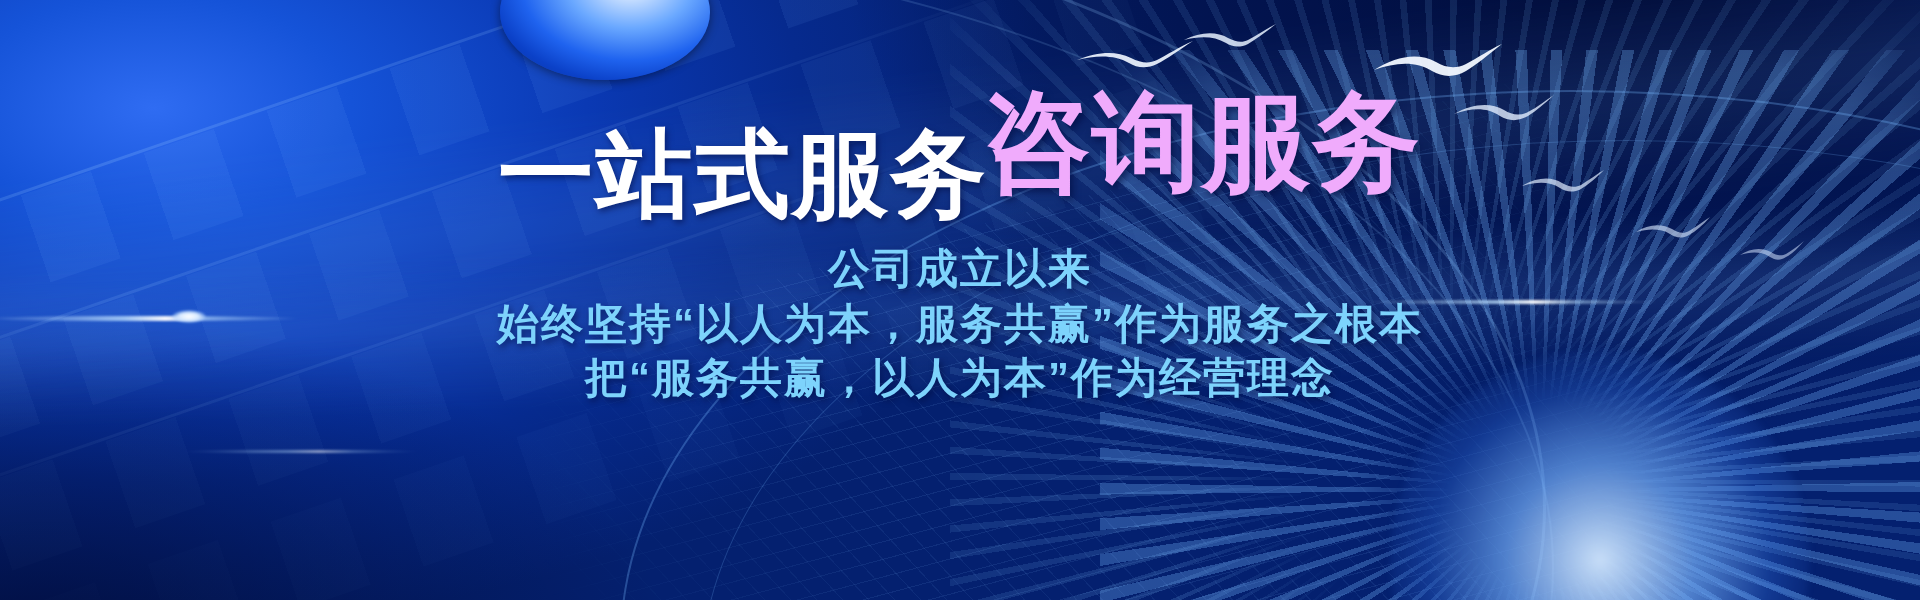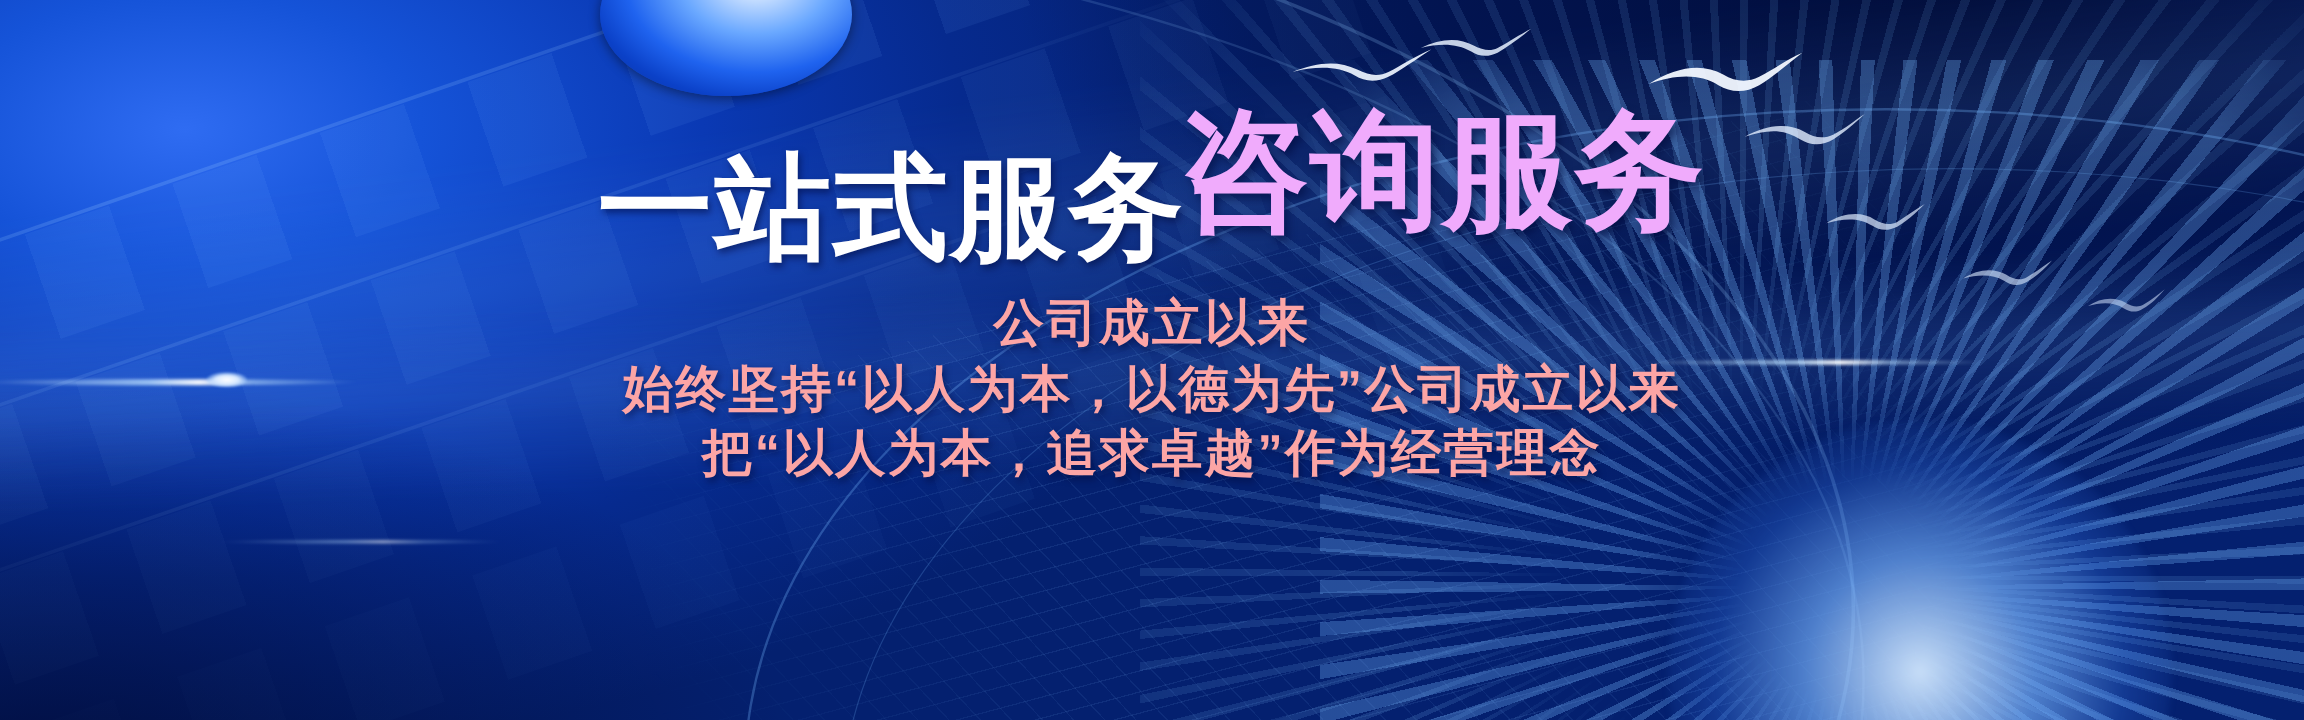--- a/index.html
+++ b/index.html
@@ -198,21 +198,21 @@
     font-weight: 700;
     color: #f0abfc;
     letter-spacing: 2px;
     text-shadow: 3px 4px 7px rgba(0,10,60,0.6);
     margin-left: -6px;
   }
 
   .subtitle {
     margin-top: 46px;
     text-align: center;
-    color: #fca5a5;
+    color: #7dd3fc;
     font-weight: 700;
     font-size: 42px;
     line-height: 1.30;
     letter-spacing: 2px;
     text-shadow: 2px 3px 6px rgba(0,10,60,0.6);
   }
   .sub-line { display: block; white-space: nowrap; }
 </style>
 </head>
 <body>
@@ -300,18 +300,18 @@
 
   <div class="content">
 
     <div class="headline">
       <span class="hl-white">一站式服务</span>
       <span class="hl-yellow">咨询服务</span>
     </div>
 
     <div class="subtitle">
       <span class="sub-line">公司成立以来</span>
-      <span class="sub-line">始终坚持“以人为本，以德为先”公司成立以来</span>
-      <span class="sub-line">把“以人为本，追求卓越”作为经营理念</span>
+      <span class="sub-line">始终坚持“以人为本，服务共赢”作为服务之根本</span>
+      <span class="sub-line">把“服务共赢，以人为本”作为经营理念</span>
     </div>
 
   </div>
 </div>
 
 </body></html>

